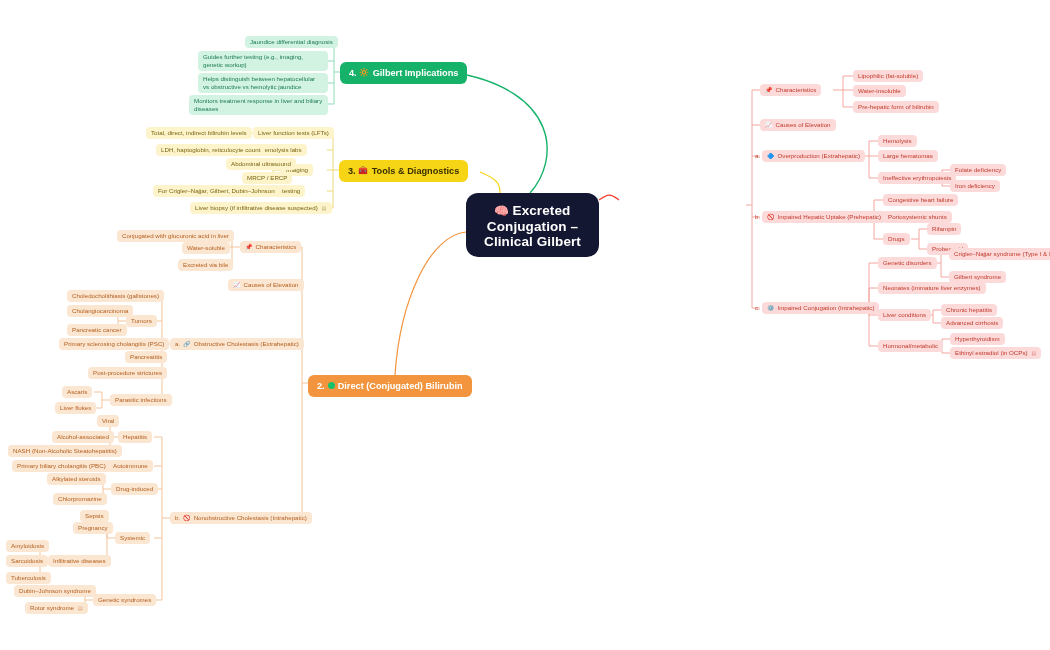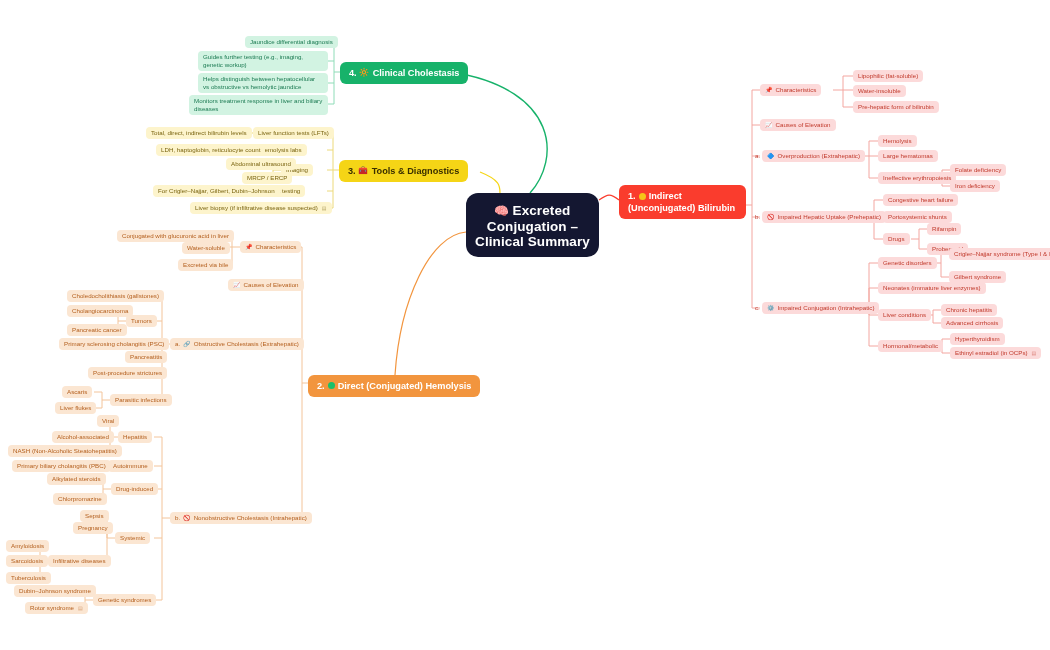--- a/index.html
+++ b/index.html
@@ -171,44 +171,41 @@
           <path d="M334 83 h -6"></path>
           <path d="M334 104 h -6"></path>
       </g>
     </g>
   </svg>
 
   <div class="node" id="central">
     <div>
       <span class="ic">🧠</span><span class="txt" style="display:inline">Excreted</span>
       <span class="txt">Conjugation –</span>
-      <span class="txt">Clinical Summary</span>
+      <span class="txt">Clinical Gilbert</span>
     </div>
   </div>
 
-  <div class="node l1" id="n-indirect">
-    <div><span class="num">1.</span><span class="dot" style="background:#f5c518"></span><span style="display:inline">Indirect (Unconjugated) Bilirubin</span></div>
-  </div>
 
   <div class="node l1" id="n-direct">
     <span class="num">2.</span>
       <span class="dot" style="background:#19c06a"></span>
-      <span>Direct (Conjugated) Hemolysis</span>
+      <span>Direct (Conjugated) Bilirubin</span>
   </div>
 
   <div class="node l1" id="n-tools">
     <span class="num">3.</span>
       <span class="mi" style="font-size:8px">🧰</span>
       <span>Tools &amp; Diagnostics</span>
   </div>
 
   <div class="node l1" id="n-clinical">
     <span class="num">4.</span>
       <span class="mi" style="font-size:8px">🔆</span>
-      <span>Clinical Cholestasis</span>
+      <span>Gilbert Implications</span>
   </div>
 
   <div class="chip red" style="left:760px;top:84px;">
       <span class="mi">📌</span>
       <span>Characteristics</span>
     </div>
   <div class="chip red" style="left:853px;top:70px;">
       <span>Lipophilic (fat-soluble)</span>
     </div>
   <div class="chip red" style="left:853px;top:85px;">

